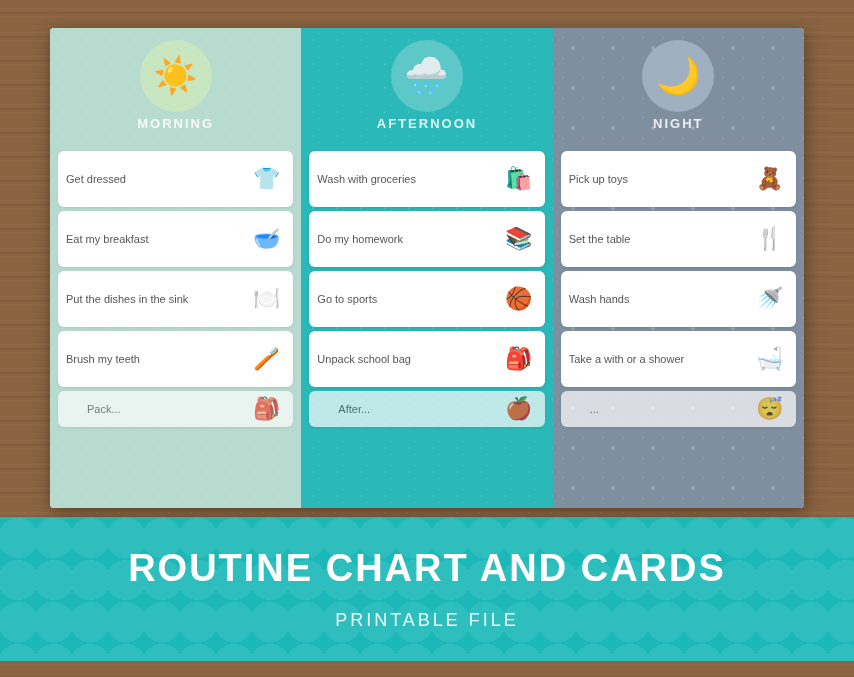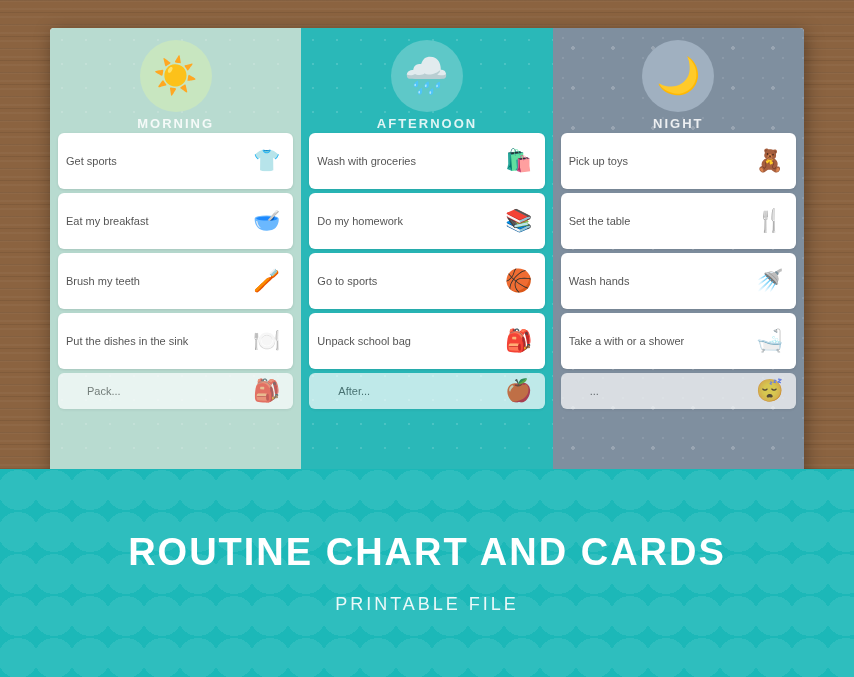--- a/index.html
+++ b/index.html
@@ -87,21 +87,21 @@
     .icon-circle.morning-circle { background: #c8e6c0; }
     .icon-circle.afternoon-circle { background: #5ec8c8; }
     .icon-circle.night-circle { background: #a0b0c0; }
 
     
     .section-title {
       font-size: 13px;
       font-weight: bold;
       letter-spacing: 2px;
       color: rgba(255,255,255,0.85);
-      margin-bottom: 2px;
+      margin-bottom: 20px;
       text-transform: uppercase;
     }
 
     
     .tasks {
       width: 100%;
       display: flex;
       flex-direction: column;
       gap: 4px;
     }
@@ -135,24 +135,24 @@
     
     .task-card.partial {
       min-height: 30px;
       opacity: 0.7;
       padding-left: 29px;
     }
 
     
     .bottom-banner {
       position: absolute;
-      bottom: 0;
+      bottom: 16px;
       left: 0;
       width: 854px;
-      height: 208px;
+      height: 144px;
       background: #1cb8b8;
       display: flex;
       flex-direction: column;
       align-items: center;
       justify-content: center;
       gap: 4px;
     }
 
     
     .bottom-banner::before {
@@ -188,34 +188,34 @@
 
 <div class="wood-bg">
 
   <div class="paper-area">
 
   <div class="col col-morning">
         <div class="icon-circle morning-circle">☀️</div>
         <div class="section-title">MORNING</div>
         <div class="tasks">
           <div class="task-card">
-            <div class="task-text">Get sports</div>
+            <div class="task-text">Get dressed</div>
             <div class="task-icon">👕</div>
           </div>
           <div class="task-card">
             <div class="task-text">Eat my breakfast</div>
             <div class="task-icon">🥣</div>
           </div>
           <div class="task-card">
+            <div class="task-text">Put the dishes in the sink</div>
+            <div class="task-icon">🍽️</div>
+          </div>
+          <div class="task-card">
             <div class="task-text">Brush my teeth</div>
             <div class="task-icon">🪥</div>
-          </div>
-          <div class="task-card">
-            <div class="task-text">Put the dishes in the sink</div>
-            <div class="task-icon">🍽️</div>
           </div>
           <div class="task-card partial">
             <div class="task-text">Pack...</div>
             <div class="task-icon">🎒</div>
           </div>
         </div>
       </div>
       <div class="col col-afternoon">
         <div class="icon-circle afternoon-circle">🌧️</div>
         <div class="section-title">AFTERNOON</div>

